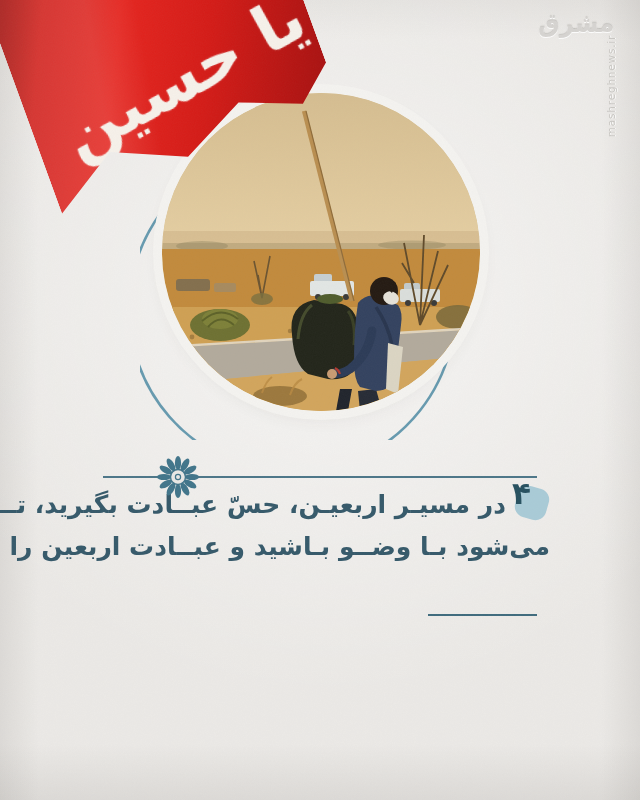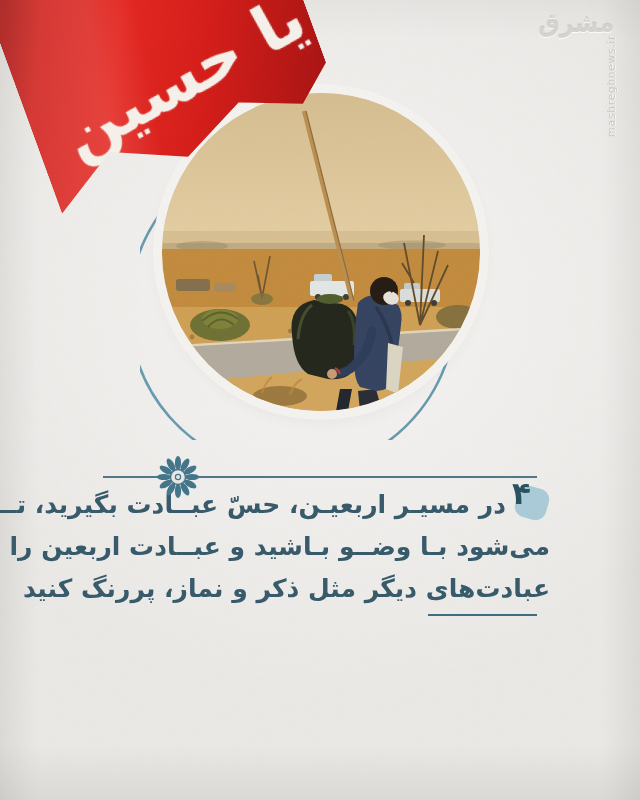--- a/index.html
+++ b/index.html
@@ -218,21 +218,20 @@
   </svg>
 
   <div class="tip">
     <div class="line">
       <span class="badge">
         <span class="blob"></span>
         <span class="num">۴</span>
       </span><span>در مسیـر اربعیـن، حسّ عبــادت بگیرید، تــا</span>
     </div>
     <div class="line">می‌شود بـا وضــو بـاشید و عبــادت اربعین را با</div>
-    <div class="line">عبادت‌های دیگر مثل ذکر و نماز، پررنگ کنید</div>
   </div>
 
   <div class="divider-bottom"></div>
 
   <svg class="noise" width="640" height="800">
     <filter id="grain">
       <feTurbulence type="fractalNoise" baseFrequency="0.9" numOctaves="2" stitchTiles="stitch"></feTurbulence>
       <feColorMatrix type="matrix" values="0 0 0 0 0.45  0 0 0 0 0.44  0 0 0 0 0.42  0 0 0 0.09 0"></feColorMatrix>
     </filter>
     <rect width="640" height="800" filter="url(#grain)"></rect>

